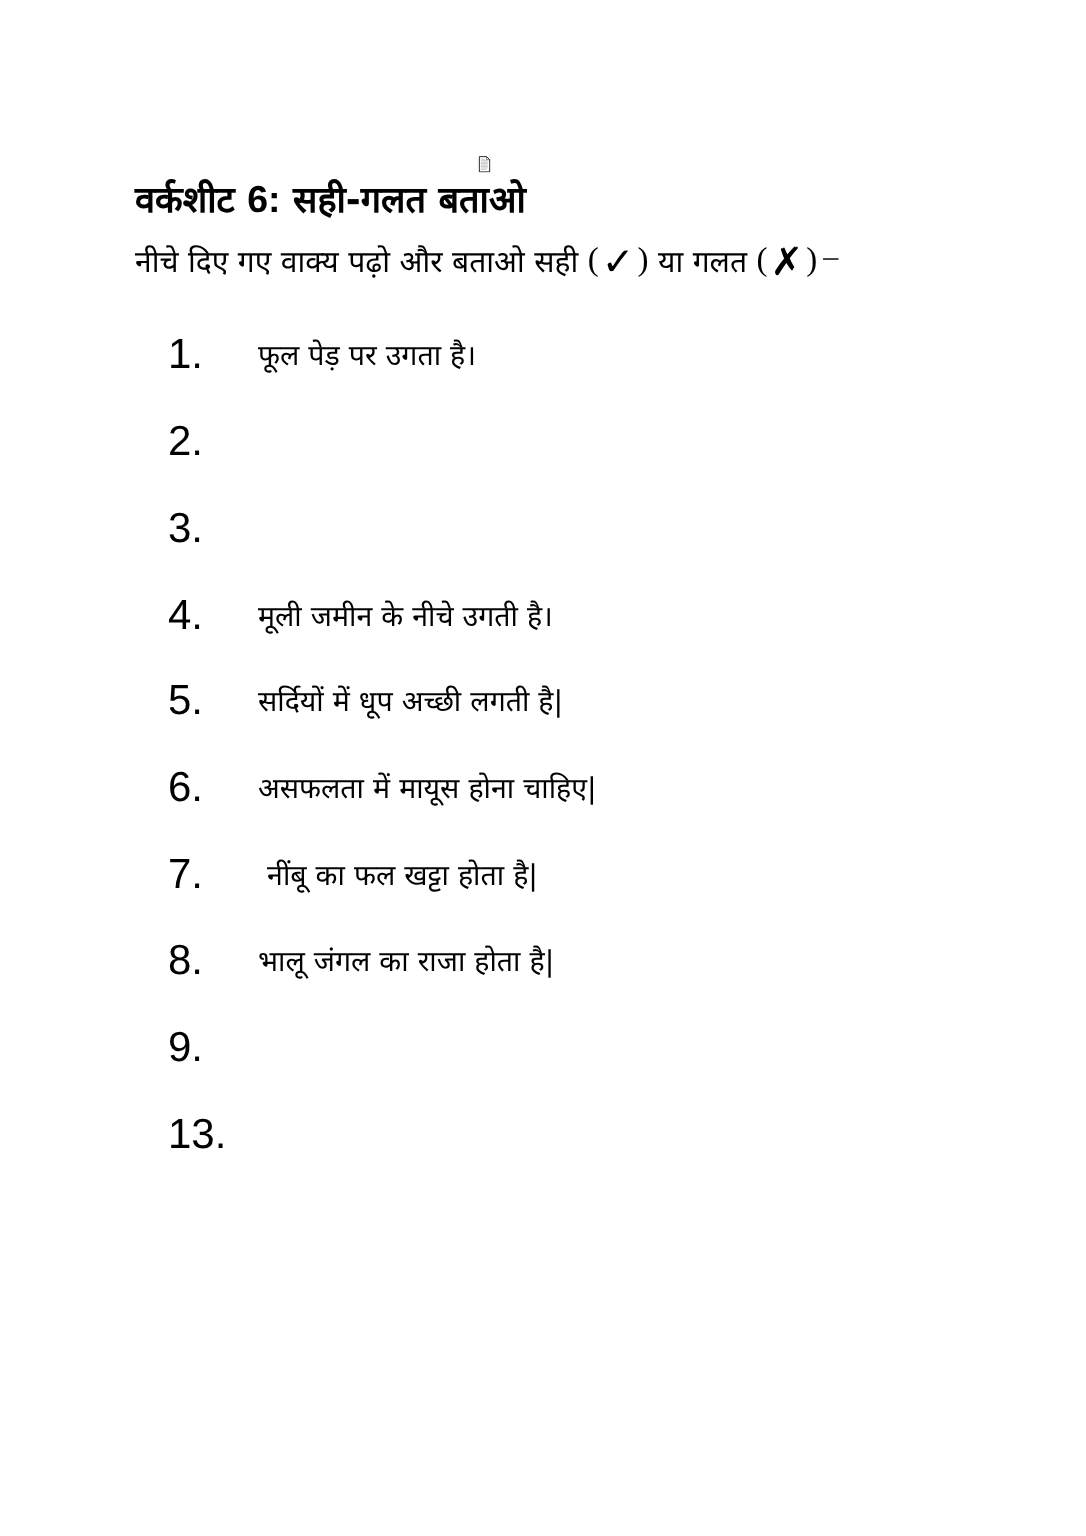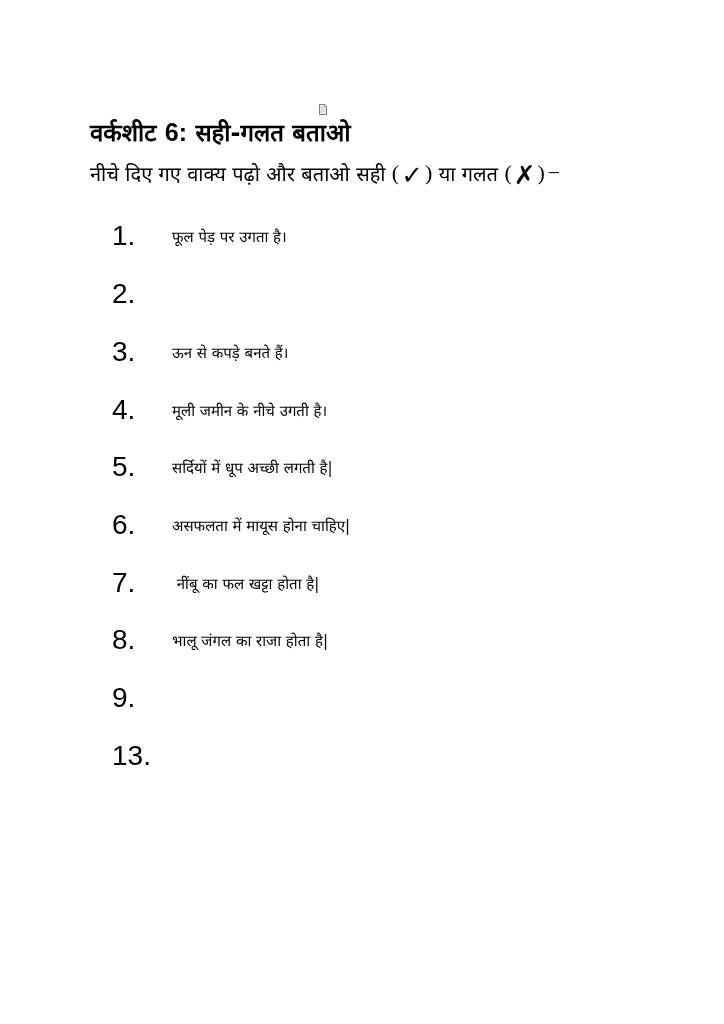--- a/index.html
+++ b/index.html
@@ -78,21 +78,21 @@
       align-items: center;
       height: 40px;
     }
     .q-num {
       font-family: "Liberation Sans", "DejaVu Sans", sans-serif;
       font-size: 28px;
       width: 60px;
       white-space: nowrap;
     }
     .q-text {
-      font-size: 15px;
+      font-size: 19px;
       white-space: nowrap;
     }
   </style>
 </head>
 <body>
 
 <div class="title-row">
   <svg class="doc-icon" viewBox="0 0 28 40">
     <path d="M1.5 1.5 H19 L26.5 9 V38.5 H1.5 Z" fill="#ffffff" stroke="#000000" stroke-width="2"></path>
     <path d="M19 1.5 V9 H26.5" fill="none" stroke="#000000" stroke-width="1.2"></path>
@@ -129,21 +129,20 @@
 <div class="questions">
   <div class="q-row" style="top:216px">
     <span class="q-num">1.</span>
     <span class="q-text">फूल पेड़ पर उगता है।</span>
   </div>
   <div class="q-row" style="top:274px">
     <span class="q-num">2.</span>
   </div>
   <div class="q-row" style="top:332px">
     <span class="q-num">3.</span>
-    <span class="q-text">ऊन से कपड़े बनते हैं।</span>
   </div>
   <div class="q-row" style="top:390px">
     <span class="q-num">4.</span>
     <span class="q-text">मूली जमीन के नीचे उगती है।</span>
   </div>
   <div class="q-row" style="top:447px">
     <span class="q-num">5.</span>
     <span class="q-text">सर्दियों में धूप अच्छी लगती है|</span>
   </div>
   <div class="q-row" style="top:505px">

